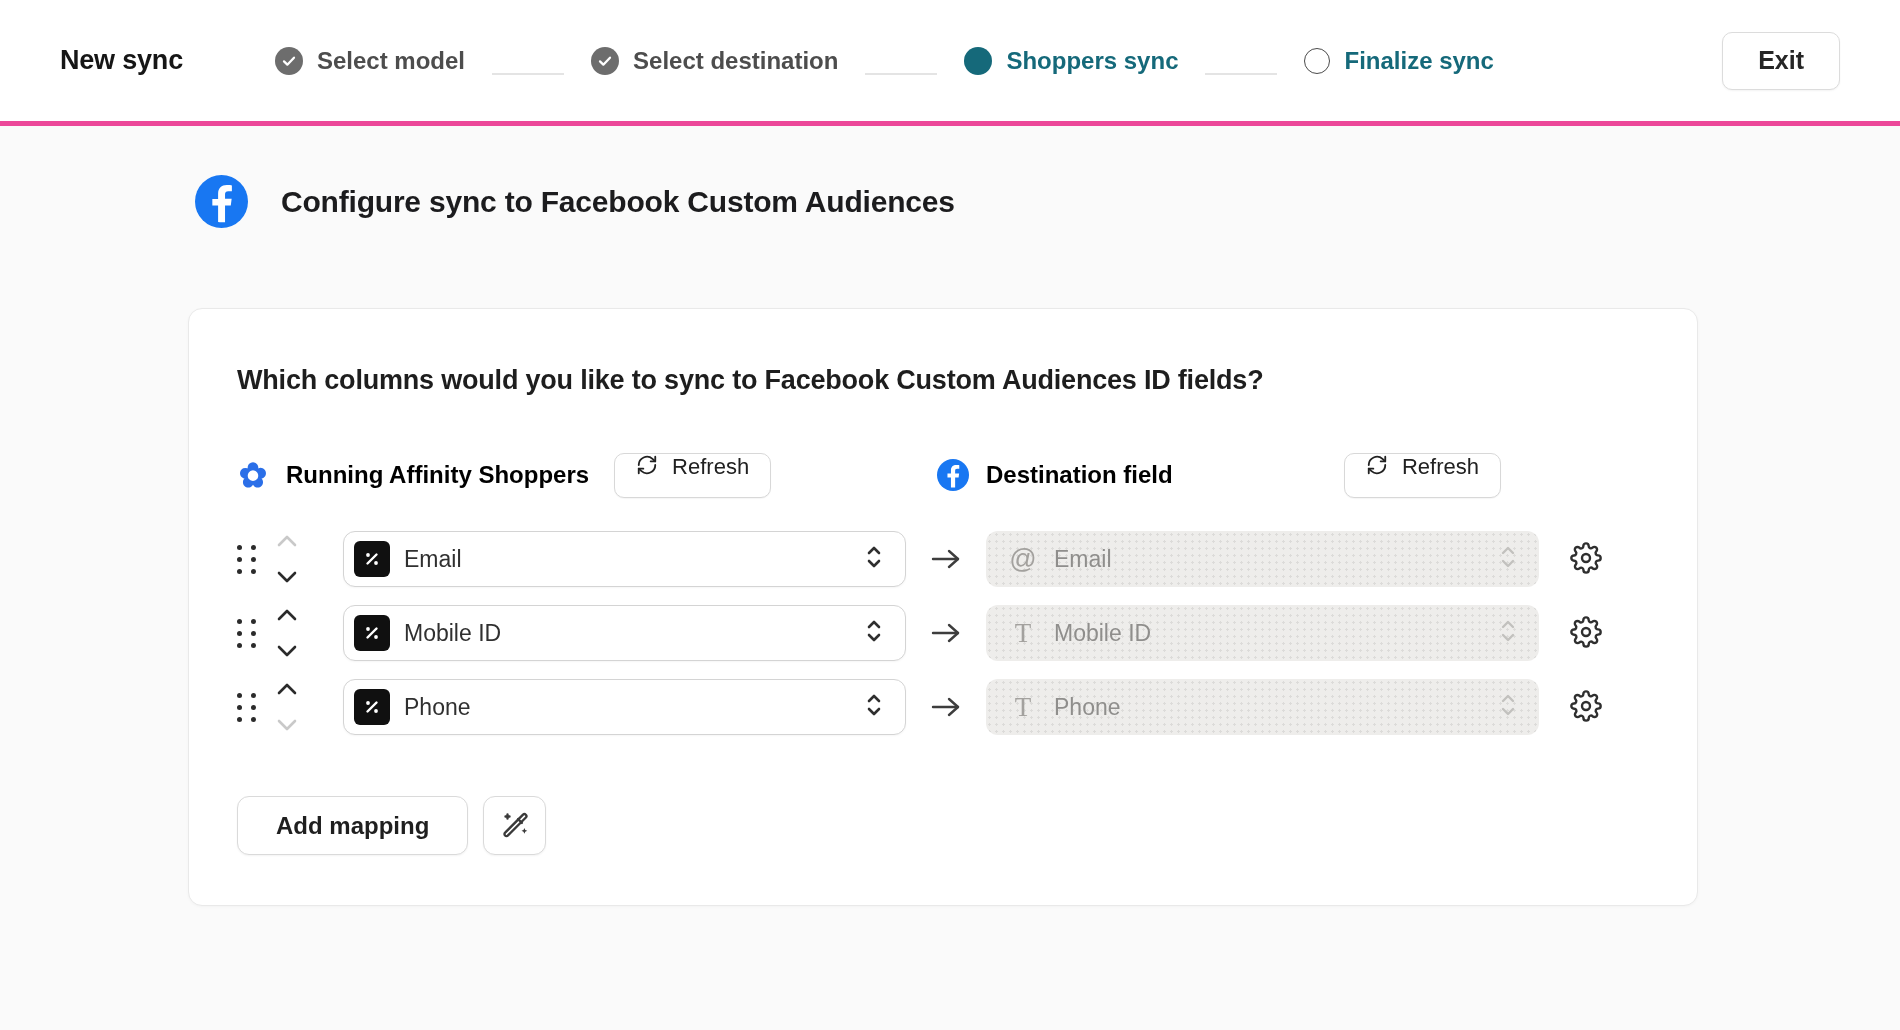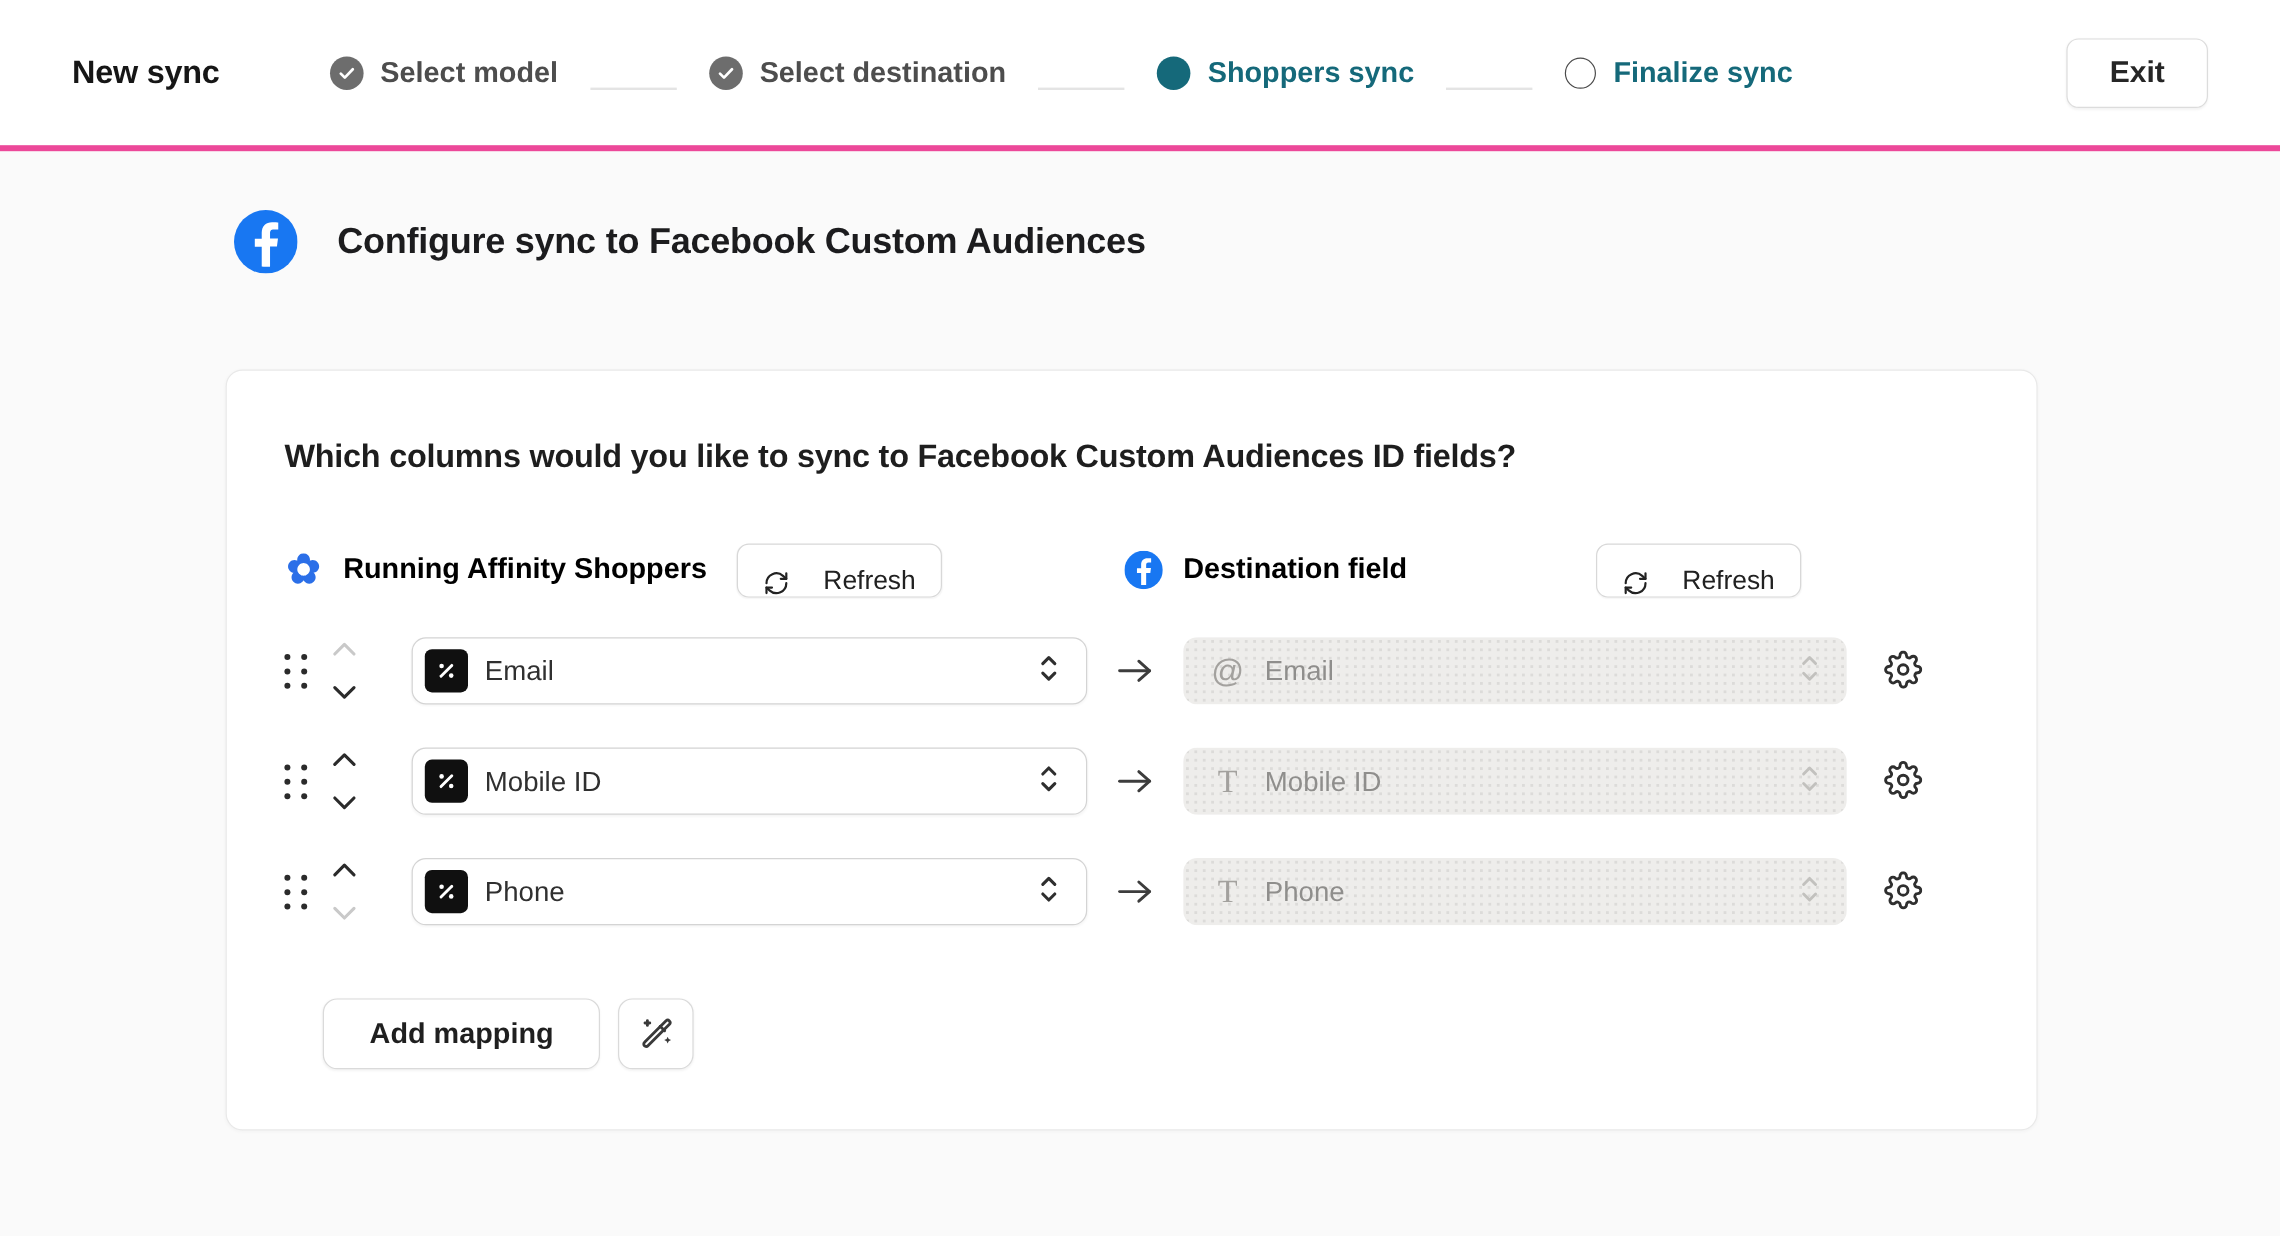--- a/index.html
+++ b/index.html
@@ -45,30 +45,30 @@
   .card-question { font-size:27px; font-weight:700; color:#1e1e1e; letter-spacing:-0.2px; }
   .card-desc { font-size:24px; color:#262626; margin-top:18px; }
 
   
   .cols-header { display:flex; align-items:center; margin-top:56px; height:46px; }
   .src-header { width:749px; display:flex; align-items:center; }
   .dst-header { width:602px; margin-left:-49px; display:flex; align-items:center; }
   .src-header .brand-icon, .dst-header .brand-icon { width:32px; height:32px; flex:0 0 auto; }
   .col-label { font-size:24px; font-weight:700; color:#000000; margin-left:17px; }
   .refresh-btn {
-    display:inline-flex; align-items:flex-end; gap:28px; height:45px; padding:0 21px;
+    display:inline-flex; align-items:flex-start; gap:14px; height:45px; padding:0 21px;
     background:#fff; border:1px solid #d8d8d8; border-radius:10px; cursor:pointer;
     font-family:inherit; font-size:22px; font-weight:500; color:#212121;
     box-shadow:0 1px 1px rgba(0,0,0,0.04);
   }
   .src-header .refresh-btn { margin-left:25px; }
   .dst-header .refresh-btn { margin-left:auto; margin-right:38px; }
 
   
-  .rows { margin-top:33px; display:flex; flex-direction:column; gap:36px; }
+  .rows { margin-top:33px; display:flex; flex-direction:column; gap:18px; }
   .map-row { display:flex; align-items:center; height:56px; }
   .handle-cluster { width:106px; display:flex; align-items:center; gap:19px; }
   .drag-dots { display:grid; grid-template-columns:5px 5px; grid-template-rows:5px 5px 5px; gap:7px 9px; cursor:grab; }
   .drag-dots i { width:5px; height:5px; border-radius:50%; background:#2b2b2b; }
   .movers { display:flex; flex-direction:column; justify-content:space-between; height:58px; }
   .mv { width:24px; height:22px; display:flex; align-items:center; justify-content:center; cursor:pointer; }
   .mv svg { stroke:#2b2b2b; }
   .mv.disabled svg { stroke:#c9c9c9; }
 
   .src-select {
@@ -93,21 +93,21 @@
   .dst-glyph { font-size:27px; color:#a3a19e; width:34px; flex:0 0 auto; text-align:center; }
   .dst-glyph.serif { font-family:"Liberation Serif", serif; }
   .dst-text { font-size:23px; color:#8f8e8c; margin-left:14px; }
   .dst-select .sel-caret svg { stroke:#c2c1be; }
   .src-select .sel-caret svg { stroke:#2f2f2f; }
 
   .gear-cell { width:64px; display:flex; align-items:center; justify-content:flex-end; }
   .gear-btn { width:34px; height:34px; background:none; border:none; cursor:pointer; padding:0; }
 
   
-  .footer-row { margin-top:61px; display:flex; align-items:flex-start; gap:15px;margin-left:32px; }
+  .footer-row { margin-top:61px; display:flex; align-items:flex-start; gap:15px; }
   .add-mapping-btn {
     height:59px; padding:0 38px; background:#fff; border:1px solid #dadada; border-radius:12px;
     font-family:inherit; font-size:24px; font-weight:600; color:#1f1f1f; cursor:pointer;
     box-shadow:0 1px 2px rgba(0,0,0,0.05);
   }
   .wand-btn {
     width:63px; height:59px; background:#fff; border:1px solid #dadada; border-radius:12px;
     display:flex; align-items:center; justify-content:center; cursor:pointer;
     box-shadow:0 1px 2px rgba(0,0,0,0.05);
   }

